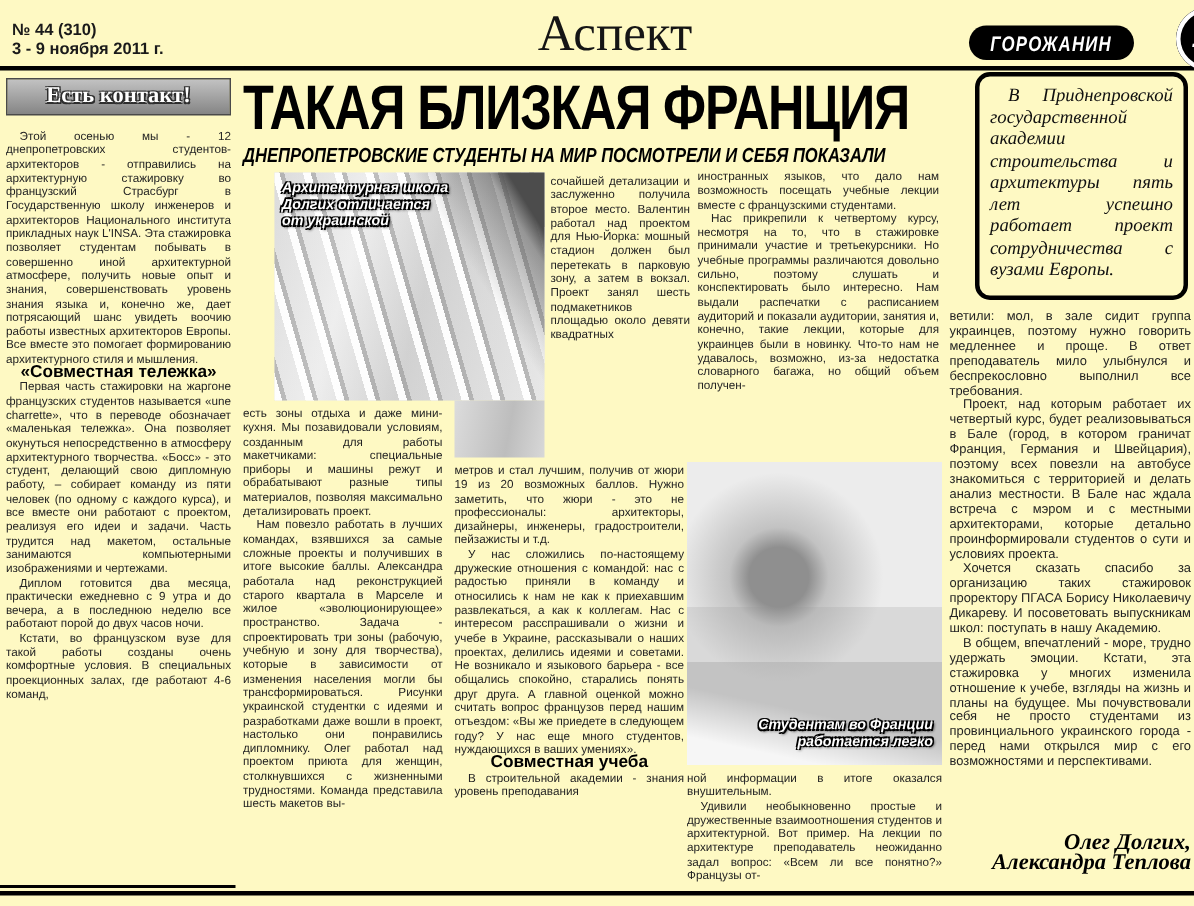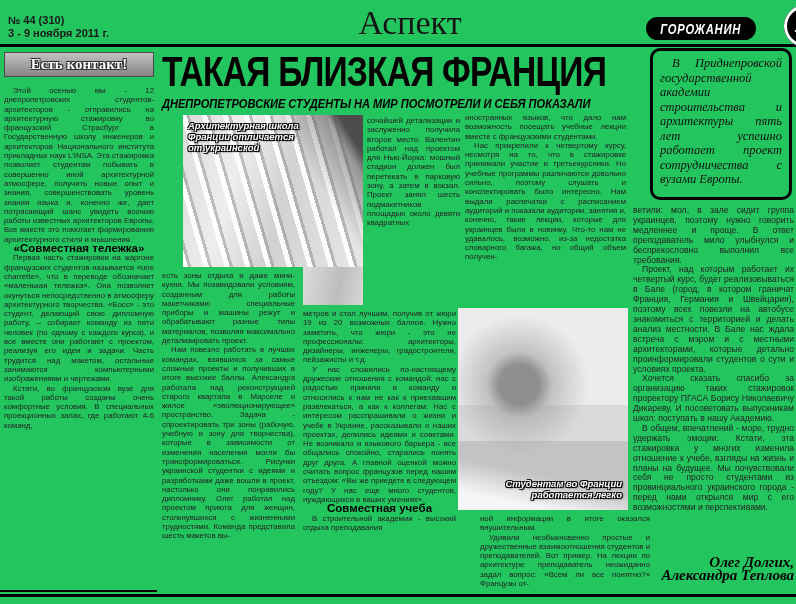--- a/index.html
+++ b/index.html
@@ -1,16 +1,16 @@
 <!DOCTYPE html>
 <html><head>
 <meta charset="utf-8">
 <style>
   html,body{margin:0;padding:0;background:#e8e8e4;}
-  .page{position:relative;width:796px;height:604px;background:#22c55e;overflow:hidden;
+  .page{position:relative;width:796px;height:604px;background:#fef9c3;overflow:hidden;
         font-family:"Liberation Sans",sans-serif;color:#111;}
   .abs{position:absolute;}
 
   
   .issue{left:8px;top:14px;font-size:11px;font-weight:bold;line-height:13px;color:#1a1a1a;}
   .masthead{left:320px;top:4px;width:180px;text-align:center;font-family:"Liberation Serif",serif;
             font-size:34px;color:#151515;}
   .hrule{left:0;top:44px;width:796px;height:3px;background:#000;}
   .brand-badge{left:646px;top:17px;width:110px;height:23px;background:#000;border-radius:12px;
                display:flex;align-items:center;justify-content:center;}
@@ -53,21 +53,21 @@
             linear-gradient(180deg,#ececec 0 48%,#d9d9d9 48% 66%,#c3c3c3 66% 100%);}
   .caption{position:absolute;font-weight:bold;font-style:italic;font-size:9.5px;line-height:11px;color:#fff;
            text-shadow:-1px -1px 0 #000,1px -1px 0 #000,-1px 1px 0 #000,1px 1px 0 #000,1px 1px 2px #000;}
   .cap1{left:5px;top:5px;width:112px;text-align:left;}
   .cap2{right:6px;bottom:10px;width:125px;text-align:right;}
 
   .colA{left:162px;top:271px;width:133px;height:322px;}
   .colB{left:303px;top:309px;width:153px;height:286px;}
   .colC{left:367px;top:116px;width:93px;height:188px;}
   .colD{left:465px;top:113px;width:161px;height:193px;}
-  .colE{left:480px;top:514px;width:170px;height:80px;}
+  .colE{left:458px;top:514px;width:170px;height:80px;}
 
   
   .lead-box{left:650px;top:48px;width:142px;height:152px;border:3px solid #000;border-radius:10px;
             padding:5px 7px;box-sizing:border-box;font-family:"Liberation Serif",serif;font-style:italic;
             font-size:12.5px;line-height:14.5px;text-align:justify;color:#101010;}
   .lead-box p{margin:0;text-indent:12px;}
   .sidecol{left:633px;top:206px;width:161px;height:348px;font-size:8.6px;line-height:9.9px;}
   .byline{left:636px;top:556px;width:158px;text-align:right;font-family:"Liberation Serif",serif;
           font-weight:bold;font-style:italic;font-size:15px;line-height:13px;color:#000;}
   .brule{left:0;top:594px;width:796px;height:3px;background:#000;}
@@ -91,60 +91,61 @@
     <span>17</span>
   </div>
 
   <div class="abs contact-bar">
     <span>Есть контакт!</span>
   </div>
   <div class="abs leftcol bodytext">
     <p>Этой осенью мы - 12 днепропетровских студентов-архитекторов - отправились на архитектурную стажировку во французский Страсбург в Государственную школу инженеров и архитекторов Национального института прикладных наук L'INSA. Эта стажировка позволяет студентам побывать в совершенно иной архитектурной атмосфере, получить новые опыт и знания, совершенствовать уровень знания языка и, конечно же, дает потрясающий шанс увидеть воочию работы известных архитекторов Европы. Все вместе это помогает формированию архитектурного стиля и мышления.</p>
     <p class="colsubhead">«Совместная тележка»</p>
     <p>Первая часть стажировки на жаргоне французских студентов называется «une charrette», что в переводе обозначает «маленькая тележка». Она позволяет окунуться непосредственно в атмосферу архитектурного творчества. «Босс» - это студент, делающий свою дипломную работу, – собирает команду из пяти человек (по одному с каждого курса), и все вместе они работают с проектом, реализуя его идеи и задачи. Часть трудится над макетом, остальные занимаются компьютерными изображениями и чертежами.</p>
+    <p>Диплом готовится два месяца, практически ежедневно с 9 утра и до вечера, а в последнюю неделю все работают порой до двух часов ночи.</p>
     <p>Кстати, во французском вузе для такой работы созданы очень комфортные условия. В специальных проекционных залах, где работают 4-6 команд,</p>
   </div>
   <div class="abs lrule"></div>
 
   <div class="abs headline">ТАКАЯ БЛИЗКАЯ ФРАНЦИЯ</div>
   <div class="abs subheadline">ДНЕПРОПЕТРОВСКИЕ СТУДЕНТЫ НА МИР ПОСМОТРЕЛИ И СЕБЯ ПОКАЗАЛИ</div>
 
   <div class="abs photo photo1">
-    <div class="caption cap1">Архитектурная школа Франции отличается от украинской</div>
+    <div class="caption cap1">Архитектурная школа Долгих отличается от украинской</div>
   </div>
   <div class="abs photo1b"></div>
 
   <div class="abs colA bodytext">
     <p class="noind">есть зоны отдыха и даже мини-кухня. Мы позавидовали условиям, созданным для работы макетчиками: специальные приборы и машины режут и обрабатывают разные типы материалов, позволяя максимально детализировать проект.</p>
     <p>Нам повезло работать в лучших командах, взявшихся за самые сложные проекты и получивших в итоге высокие баллы. Александра работала над реконструкцией старого квартала в Марселе и жилое «эволюционирующее» пространство. Задача - спроектировать три зоны (рабочую, учебную и зону для творчества), которые в зависимости от изменения населения могли бы трансформироваться. Рисунки украинской студентки с идеями и разработками даже вошли в проект, настолько они понравились дипломнику. Олег работал над проектом приюта для женщин, столкнувшихся с жизненными трудностями. Команда представила шесть макетов вы-</p>
   </div>
 
   <div class="abs colC bodytext">
     <p class="noind">сочайшей детализации и заслуженно получила второе место. Валентин работал над проектом для Нью-Йорка: мошный стадион должен был перетекать в парковую зону, а затем в вокзал. Проект занял шесть подмакетников площадью около девяти квадратных</p>
   </div>
 
   <div class="abs colB bodytext">
     <p class="noind">метров и стал лучшим, получив от жюри 19 из 20 возможных баллов. Нужно заметить, что жюри - это не профессионалы: архитекторы, дизайнеры, инженеры, градостроители, пейзажисты и т.д.</p>
     <p>У нас сложились по-настоящему дружеские отношения с командой: нас с радостью приняли в команду и относились к нам не как к приехавшим развлекаться, а как к коллегам. Нас с интересом расспрашивали о жизни и учебе в Украине, рассказывали о наших проектах, делились идеями и советами. Не возникало и языкового барьера - все общались спокойно, старались понять друг друга. А главной оценкой можно считать вопрос французов перед нашим отъездом: «Вы же приедете в следующем году? У нас еще много студентов, нуждающихся в ваших умениях».</p>
     <p class="colsubhead">Совместная учеба</p>
-    <p>В строительной академии - высокий отдыха преподавания</p>
+    <p>В строительной академии - знания уровень преподавания</p>
   </div>
 
   <div class="abs colD bodytext">
     <p class="noind">иностранных языков, что дало нам возможность посещать учебные лекции вместе с французскими студентами.</p>
     <p>Нас прикрепили к четвертому курсу, несмотря на то, что в стажировке принимали участие и третьекурсники. Но учебные программы различаются довольно сильно, поэтому слушать и конспектировать было интересно. Нам выдали распечатки с расписанием аудиторий и показали аудитории, занятия и, конечно, такие лекции, которые для украинцев были в новинку. Что-то нам не удавалось, возможно, из-за недостатка словарного багажа, но общий объем получен-</p>
   </div>
 
   <div class="abs photo photo2">
     <div class="caption cap2">Студентам во Франции работается легко</div>
   </div>
 
   <div class="abs colE bodytext">
     <p class="noind">ной информации в итоге оказался внушительным.</p>
-    <p>Удивили необыкновенно простые и дружественные взаимоотношения студентов и преподавателей. Вот пример. На лекции по архитектуре преподаватель неожиданно задал вопрос: «Всем ли все понятно?» Французы от-</p>
+    <p>Удивили необыкновенно простые и дружественные взаимоотношения студентов и архитектурной. Вот пример. На лекции по архитектуре преподаватель неожиданно задал вопрос: «Всем ли все понятно?» Французы от-</p>
   </div>
 
   <div class="abs lead-box">
     <p>В Приднепровской государственной академии строительства и архитектуры пять лет успешно работает проект сотрудничества с вузами Европы.</p>
   </div>
   <div class="abs sidecol bodytext">
     <p class="noind">ветили: мол, в зале сидит группа украинцев, поэтому нужно говорить медленнее и проще. В ответ преподаватель мило улыбнулся и беспрекословно выполнил все требования.</p>
     <p>Проект, над которым работает их четвертый курс, будет реализовываться в Бале (город, в котором граничат Франция, Германия и Швейцария), поэтому всех повезли на автобусе знакомиться с территорией и делать анализ местности. В Бале нас ждала встреча с мэром и с местными архитекторами, которые детально проинформировали студентов о сути и условиях проекта.</p>
     <p>Хочется сказать спасибо за организацию таких стажировок проректору ПГАСА Борису Николаевичу Дикареву. И посоветовать выпускникам школ: поступать в нашу Академию.</p>
     <p>В общем, впечатлений - море, трудно удержать эмоции. Кстати, эта стажировка у многих изменила отношение к учебе, взгляды на жизнь и планы на будущее. Мы почувствовали себя не просто студентами из провинциального украинского города - перед нами открылся мир с его возможностями и перспективами.</p>

